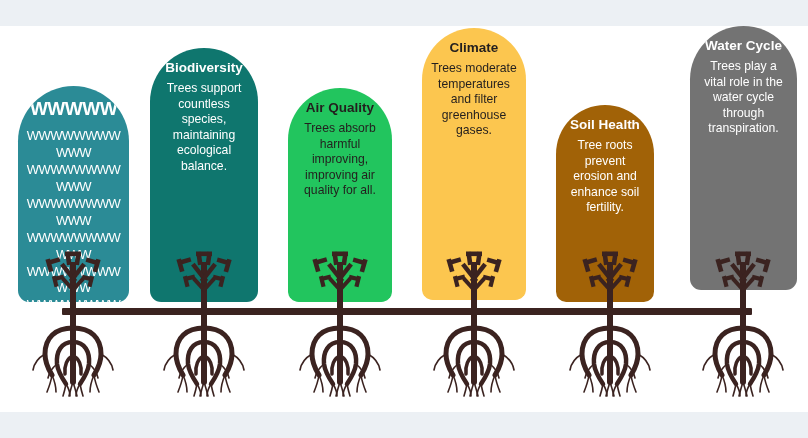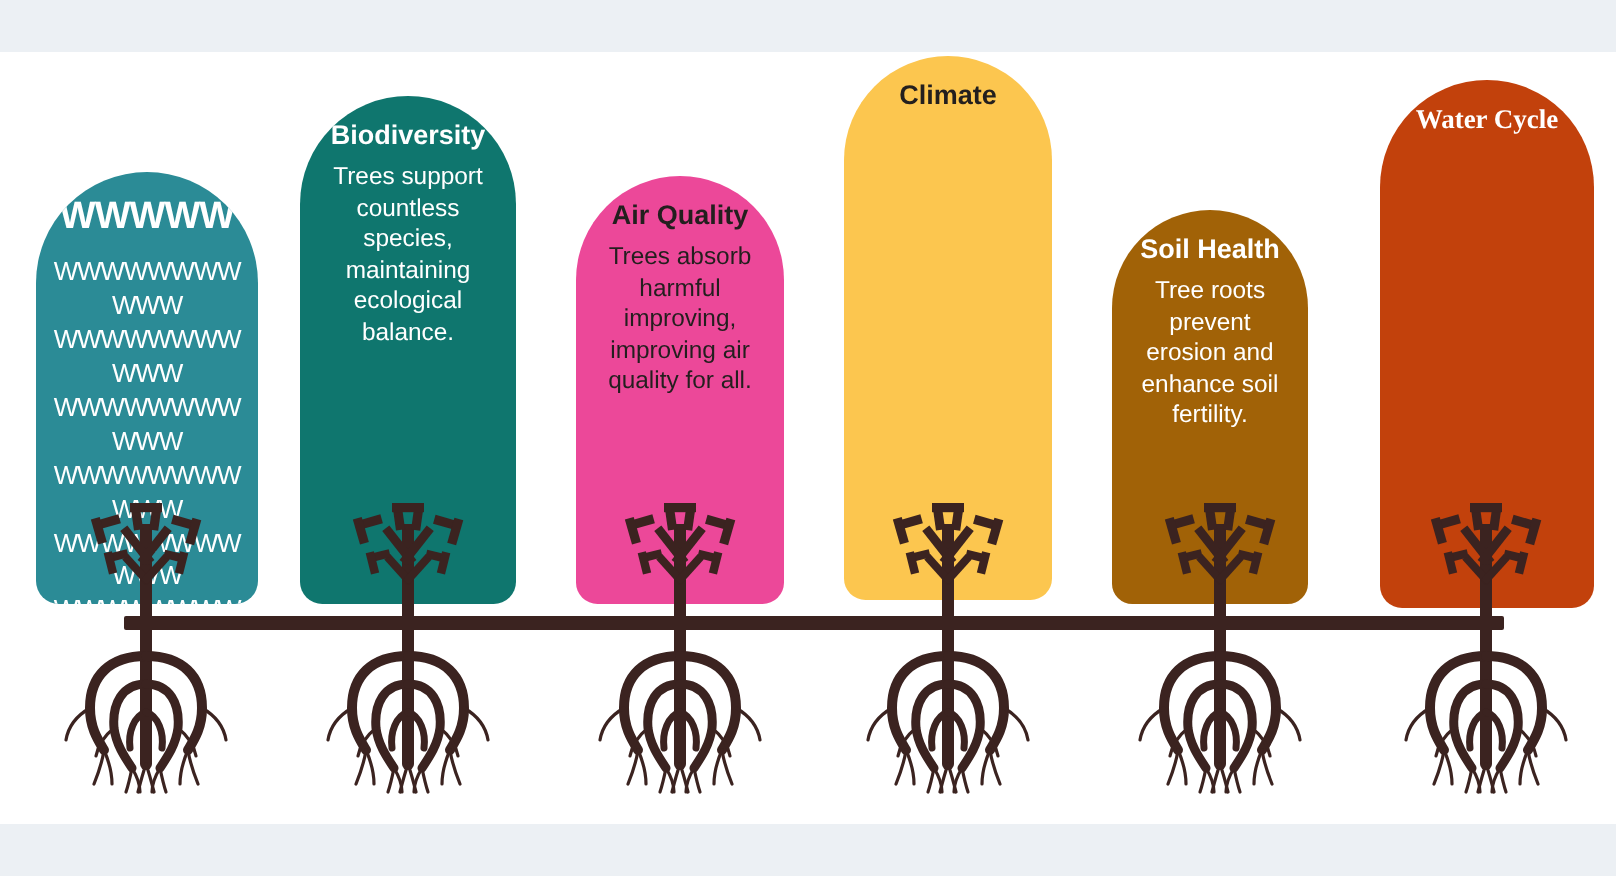--- a/index.html
+++ b/index.html
@@ -117,36 +117,38 @@
 WWWWWWWWWWW
 WWWWWWWWWWW
 WWWWWWWWWWW</div>
   </div>
 
   <div class="card light-text" id="c1" style="left:150px; top:48px; width:108px; height:254px; background:#0f766e;">
     <div class="card-title">Biodiversity</div>
     <div class="card-body">Trees support countless species, maintaining ecological balance.</div>
   </div>
 
-  <div class="card dark-text" id="c2" style="left:288px; top:88px; width:104px; height:214px; background:#ec4899;">
+  <div class="card dark-text" id="c2" style="left:288px; top:88px; width:104px; height:214px; background:#22c55e;">
     <div class="card-title">Air Quality</div>
     <div class="card-body">Trees absorb harmful improving, improving air quality for all.</div>
   </div>
 
   <div class="card dark-text" id="c3" style="left:422px; top:28px; width:104px; height:272px; background:#fcc64f;">
     <div class="card-title">Climate</div>
+    <div class="card-body">Trees moderate temperatures and filter greenhouse gases.</div>
   </div>
 
   <div class="card light-text" id="c4" style="left:556px; top:105px; width:98px; height:197px; background:#a16207;">
     <div class="card-title">Soil Health</div>
     <div class="card-body">Tree roots prevent erosion and enhance soil fertility.</div>
   </div>
 
-  <div class="card light-text" id="c5" style="left:690px; top:40px; width:107px; height:264px; background:#c2410c;font-family:Liberation Serif, serif;">
+  <div class="card light-text" id="c5" style="left:690px; top:26px; width:107px; height:264px; background:#737373;">
     <div class="card-title">Water Cycle</div>
+    <div class="card-body">Trees play a vital role in the water cycle through transpiration.</div>
   </div>
 
   <div class="trunk-line"></div>
 
   <div id="tree-layer">
       <div class="branch" style="left: 43px; top: 250px;"><svg width="60" height="62" viewBox="0 0 60 62" fill="#3b2320">
     <rect x="27" y="12" width="6" height="50"></rect>
     <g>
       <rect x="29" y="10" width="4.5" height="22" transform="rotate(-38 31 30)"></rect>
       <rect x="26.5" y="10" width="4.5" height="22" transform="rotate(38 29 30)"></rect>

